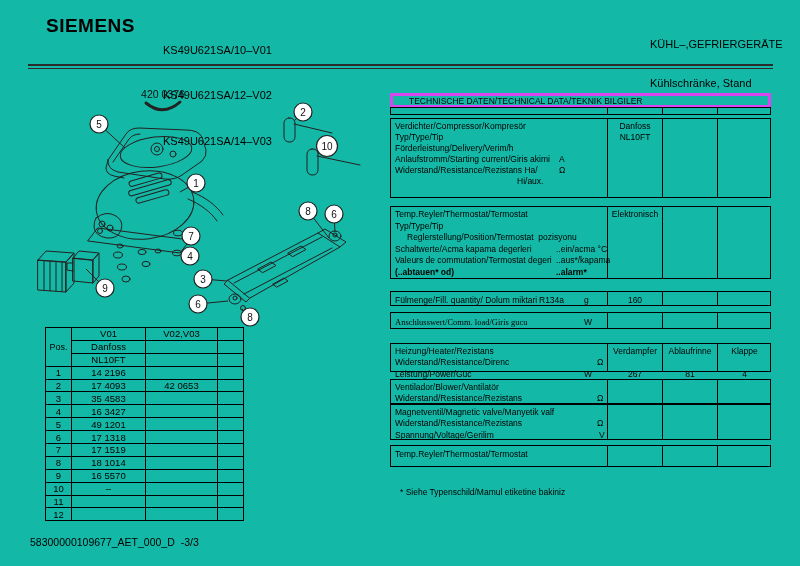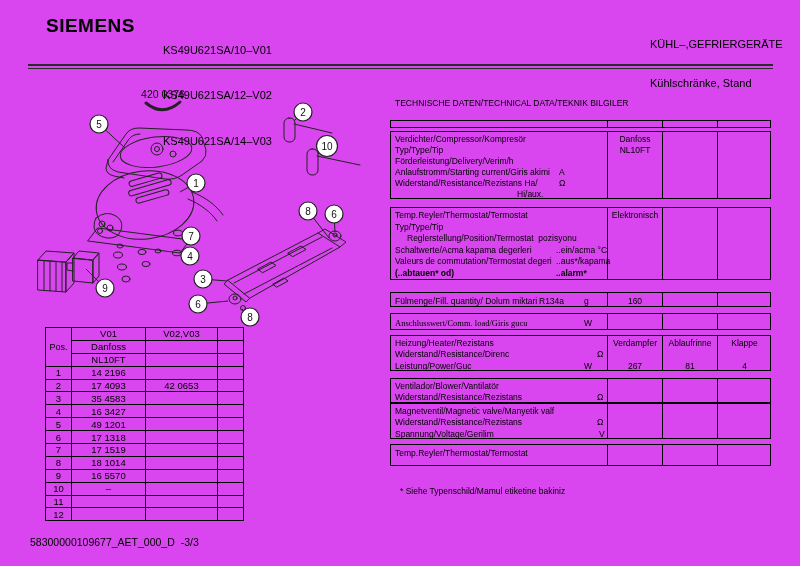--- a/index.html
+++ b/index.html
@@ -1,35 +1,35 @@
 <!DOCTYPE html>
 <html><head>
 <meta charset="utf-8">
 <style>
   html,body{margin:0;padding:0;background:#fff}
-  .page{position:relative;width:800px;height:566px;background:#d946ef;overflow:hidden;
+  .page{position:relative;width:800px;height:566px;background:#14b8a6;overflow:hidden;
         font-family:"Liberation Sans",sans-serif;color:#000}
   
   .brand{position:absolute;left:46px;top:15px;font-size:19px;font-weight:800;letter-spacing:.5px}
   .models{position:absolute;left:163px;top:12px;font-size:11px;line-height:15.3px;white-space:pre}
   .cat{position:absolute;left:650px;top:12px;font-size:11px;line-height:13px;white-space:pre}
   .rule{position:absolute;left:28px;top:64px;width:745px;height:2px;
         border-top:2px solid #2b2b2b;border-bottom:1px solid #2b2b2b}
   
   .diagram{position:absolute;left:30px;top:72px}
   .diagram text{font-family:"Liberation Sans",sans-serif}
   
   .parts{position:absolute;left:45px;top:327px}
   .parts table{border-collapse:collapse;border:1.5px solid #000}
   .parts td{border:1px solid #000;height:11.9px;font-size:9.5px;text-align:center;
             padding:0 2px;white-space:pre;vertical-align:middle}
   .parts td.posh{font-size:9px}
   
   .tech{position:absolute;left:390px;top:93px;width:381px;font-size:8.5px;line-height:10px}
-  .ttitle{height:28px;border:5px solid #d946ef;line-height:10.5px;padding-left:0;box-sizing:border-box}
+  .ttitle{height:15px;border:3px solid #d946ef;line-height:10.5px;padding-left:16px;box-sizing:border-box}
   .thin{height:8px;border:1px solid #000;margin-top:-1px;position:relative;box-sizing:border-box}
   .thin .vline{top:0;bottom:0}
   .tblock{border:1px solid #000;position:relative;box-sizing:border-box;padding-top:2px}
   .vline{position:absolute;top:0;bottom:0;width:1px;background:#000}
   .trow{position:relative}
   .trow span{position:absolute;top:0;white-space:pre}
   .cc{text-align:center}
   .fnote{margin-top:20px;padding-left:10px}
   .footer{position:absolute;left:30px;top:536px;font-size:10.5px;white-space:pre}
 </style>
@@ -274,21 +274,21 @@
     </div>
 
   <div class="tech">
     <div class="ttitle">TECHNISCHE DATEN/TECHNICAL DATA/TEKNIK BILGILER</div>
     <div class="thin">
       <div class="vline" style="left:216px"></div>
       <div class="vline" style="left:271px"></div>
       <div class="vline" style="left:326px"></div>
     </div>
     <div id="tech-blocks">
-        <div class="tblock" style="height: 68px; margin-top: 3px;">
+        <div class="tblock" style="height: 80px; margin-top: 3px;">
           <div class="vline" style="left: 216px;"></div>
           <div class="vline" style="left: 271px;"></div>
           <div class="vline" style="left: 326px;"></div>
           <div class="trow" style="line-height: 11px; height: 11px;">
             <span style="left: 4px;">Verdichter/Compressor/Kompresör</span>
             <span class="cc" style="left: 217px; width: 54px;">Danfoss</span>
           </div>
           <div class="trow" style="line-height: 11px; height: 11px;">
             <span style="left: 4px;">Typ/Type/Tip</span>
             <span class="cc" style="left: 217px; width: 54px;">NL10FT</span>
@@ -348,21 +348,21 @@
         </div>
         <div class="tblock" style="height: 17px; margin-top: 6px;">
           <div class="vline" style="left: 216px;"></div>
           <div class="vline" style="left: 271px;"></div>
           <div class="vline" style="left: 326px;"></div>
           <div class="trow" style="line-height: 14px; height: 14px;">
             <span style="left: 4px; font-family: Liberation Serif, serif;">Anschlusswert/Comm. load/Giris gucu</span>
             <span style="left: 193px;">W</span>
           </div>
         </div>
-        <div class="tblock" style="height: 36px; margin-top: 5px;">
+        <div class="tblock" style="height: 29px; margin-top: 14px;">
           <div class="vline" style="left: 216px;"></div>
           <div class="vline" style="left: 271px;"></div>
           <div class="vline" style="left: 326px;"></div>
           <div class="trow" style="line-height: 11.3px; height: 11.3px;">
             <span style="left: 4px;">Heizung/Heater/Rezistans</span>
             <span class="cc" style="left: 217px; width: 54px;">Verdampfer</span>
             <span class="cc" style="left: 272px; width: 54px;">Ablaufrinne</span>
             <span class="cc" style="left: 327px; width: 53px;">Klappe</span>
           </div>
           <div class="trow" style="line-height: 11.3px; height: 11.3px;">

